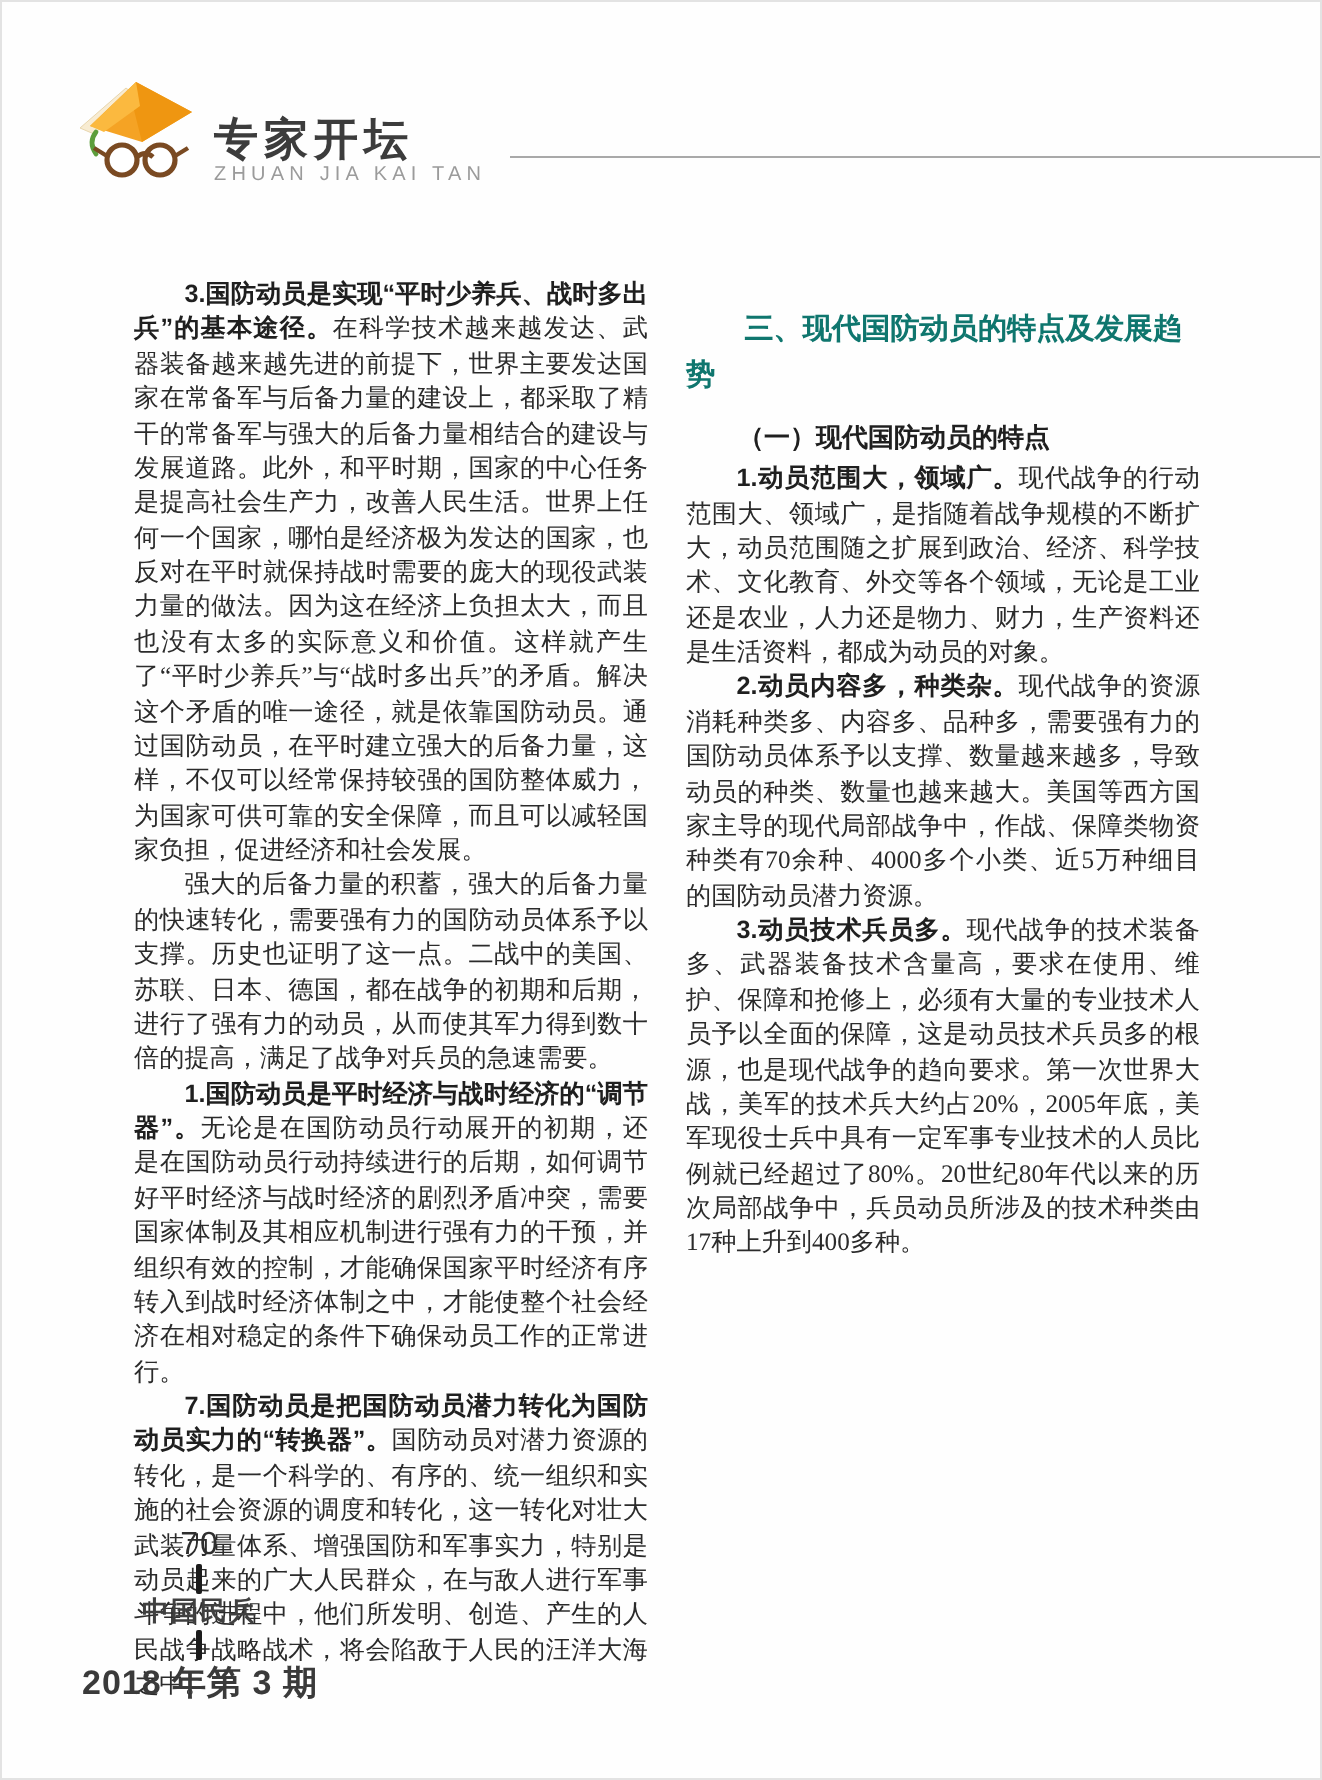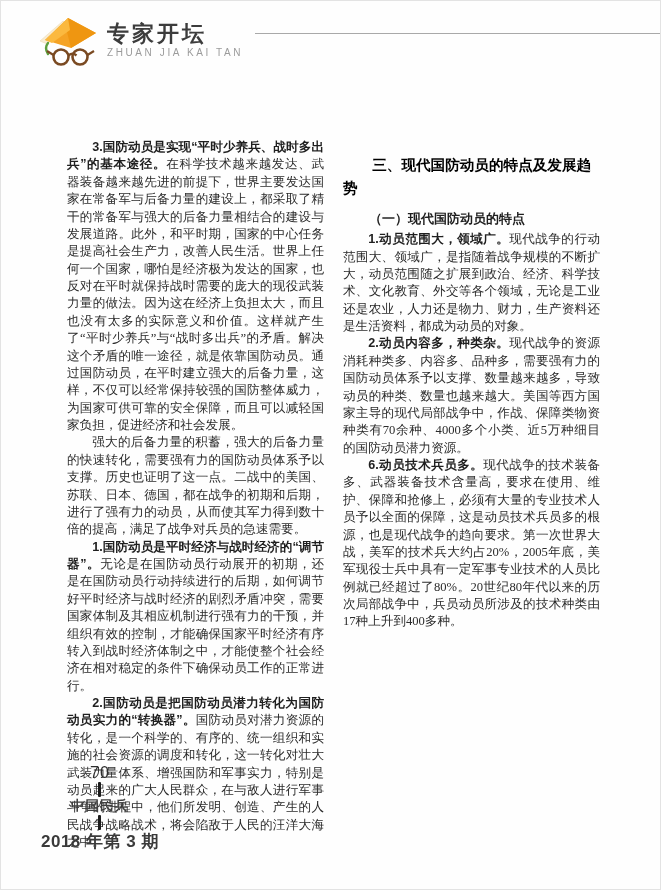--- a/index.html
+++ b/index.html
@@ -11,24 +11,24 @@
     border: 1px solid #e3e3e3;
     box-sizing: border-box;
     overflow: hidden;
     font-family: "Liberation Serif", serif;
     color: #2b2b2b;
   }
 
   
   .header {
     position: absolute;
-    top: 4px; left: 36px; right: 0;
+    top: 22px; left: 36px; right: 0;
     height: 70px;
     display: flex;
-    align-items: center;
+    align-items: flex-end;
   }
   .logo { width: 64px; height: 60px; flex: 0 0 auto; }
   .title-block { margin-left: 6px; flex: 0 0 auto; }
   .forum-title {
     font-family: "Liberation Sans", sans-serif;
     font-size: 22px;
     font-weight: bold;
     color: #3c3c3c;
     letter-spacing: 3px;
     line-height: 1.1;
@@ -143,35 +143,35 @@
       <p class="para">
         <span class="lead">3.国防动员是实现“平时少养兵、战时多出兵”的基本途径。</span><span>在科学技术越来越发达、武器装备越来越先进的前提下，世界主要发达国家在常备军与后备力量的建设上，都采取了精干的常备军与强大的后备力量相结合的建设与发展道路。此外，和平时期，国家的中心任务是提高社会生产力，改善人民生活。世界上任何一个国家，哪怕是经济极为发达的国家，也反对在平时就保持战时需要的庞大的现役武装力量的做法。因为这在经济上负担太大，而且也没有太多的实际意义和价值。这样就产生了“平时少养兵”与“战时多出兵”的矛盾。解决这个矛盾的唯一途径，就是依靠国防动员。通过国防动员，在平时建立强大的后备力量，这样，不仅可以经常保持较强的国防整体威力，为国家可供可靠的安全保障，而且可以减轻国家负担，促进经济和社会发展。</span>
       </p>
       <p class="para">
         <span>强大的后备力量的积蓄，强大的后备力量的快速转化，需要强有力的国防动员体系予以支撑。历史也证明了这一点。二战中的美国、苏联、日本、德国，都在战争的初期和后期，进行了强有力的动员，从而使其军力得到数十倍的提高，满足了战争对兵员的急速需要。</span>
       </p>
       <p class="para">
         <span class="lead">1.国防动员是平时经济与战时经济的“调节器”。</span><span>无论是在国防动员行动展开的初期，还是在国防动员行动持续进行的后期，如何调节好平时经济与战时经济的剧烈矛盾冲突，需要国家体制及其相应机制进行强有力的干预，并组织有效的控制，才能确保国家平时经济有序转入到战时经济体制之中，才能使整个社会经济在相对稳定的条件下确保动员工作的正常进行。</span>
       </p>
       <p class="para">
-        <span class="lead">2.国防动员是把国防动员潜力转化为国防动员实力的“转换器”。</span><span>国防动员对潜力资源的转化，是一个科学的、有序的、统一组织和实施的社会资源的调度和转化，这一转化对壮大武装力量体系、增强国防和军事实力，特别是动员起来的广大人民群众，在与敌人进行军事斗争的进程中，他们所发明、创造、产生的人民战争战略战术，将会陷敌于人民的汪洋大海之中。</span>
+        <span class="lead">7.国防动员是把国防动员潜力转化为国防动员实力的“转换器”。</span><span>国防动员对潜力资源的转化，是一个科学的、有序的、统一组织和实施的社会资源的调度和转化，这一转化对壮大武装力量体系、增强国防和军事实力，特别是动员起来的广大人民群众，在与敌人进行军事斗争的进程中，他们所发明、创造、产生的人民战争战略战术，将会陷敌于人民的汪洋大海之中。</span>
       </p>
     </div>
 
     <div class="col">
-      <h3 class="section-heading" style="color:#000000; text-align:left;">三、现代国防动员的特点及发展趋势</h3>
+      <h3 class="section-heading" style="color:#0f766e; text-align:left;">三、现代国防动员的特点及发展趋势</h3>
       <div class="sub-heading">（一）现代国防动员的特点</div>
       <p class="para">
         <span class="lead">1.动员范围大，领域广。</span><span>现代战争的行动范围大、领域广，是指随着战争规模的不断扩大，动员范围随之扩展到政治、经济、科学技术、文化教育、外交等各个领域，无论是工业还是农业，人力还是物力、财力，生产资料还是生活资料，都成为动员的对象。</span>
       </p>
       <p class="para">
         <span class="lead">2.动员内容多，种类杂。</span><span>现代战争的资源消耗种类多、内容多、品种多，需要强有力的国防动员体系予以支撑、数量越来越多，导致动员的种类、数量也越来越大。美国等西方国家主导的现代局部战争中，作战、保障类物资种类有70余种、4000多个小类、近5万种细目的国防动员潜力资源。</span>
       </p>
       <p class="para">
-        <span class="lead">6.动员技术兵员多。</span><span>现代战争的技术装备多、武器装备技术含量高，要求在使用、维护、保障和抢修上，必须有大量的专业技术人员予以全面的保障，这是动员技术兵员多的根源，也是现代战争的趋向要求。第一次世界大战，美军的技术兵大约占20%，2005年底，美军现役士兵中具有一定军事专业技术的人员比例就已经超过了80%。20世纪80年代以来的历次局部战争中，兵员动员所涉及的技术种类由17种上升到400多种。</span>
+        <span class="lead">3.动员技术兵员多。</span><span>现代战争的技术装备多、武器装备技术含量高，要求在使用、维护、保障和抢修上，必须有大量的专业技术人员予以全面的保障，这是动员技术兵员多的根源，也是现代战争的趋向要求。第一次世界大战，美军的技术兵大约占20%，2005年底，美军现役士兵中具有一定军事专业技术的人员比例就已经超过了80%。20世纪80年代以来的历次局部战争中，兵员动员所涉及的技术种类由17种上升到400多种。</span>
       </p>
 
     </div>
 
   </div>
 
   <div class="footer">
     <span class="page-number">70</span>
     <span class="footer-bar"></span>
     <span class="magazine-name">中国民兵</span>

